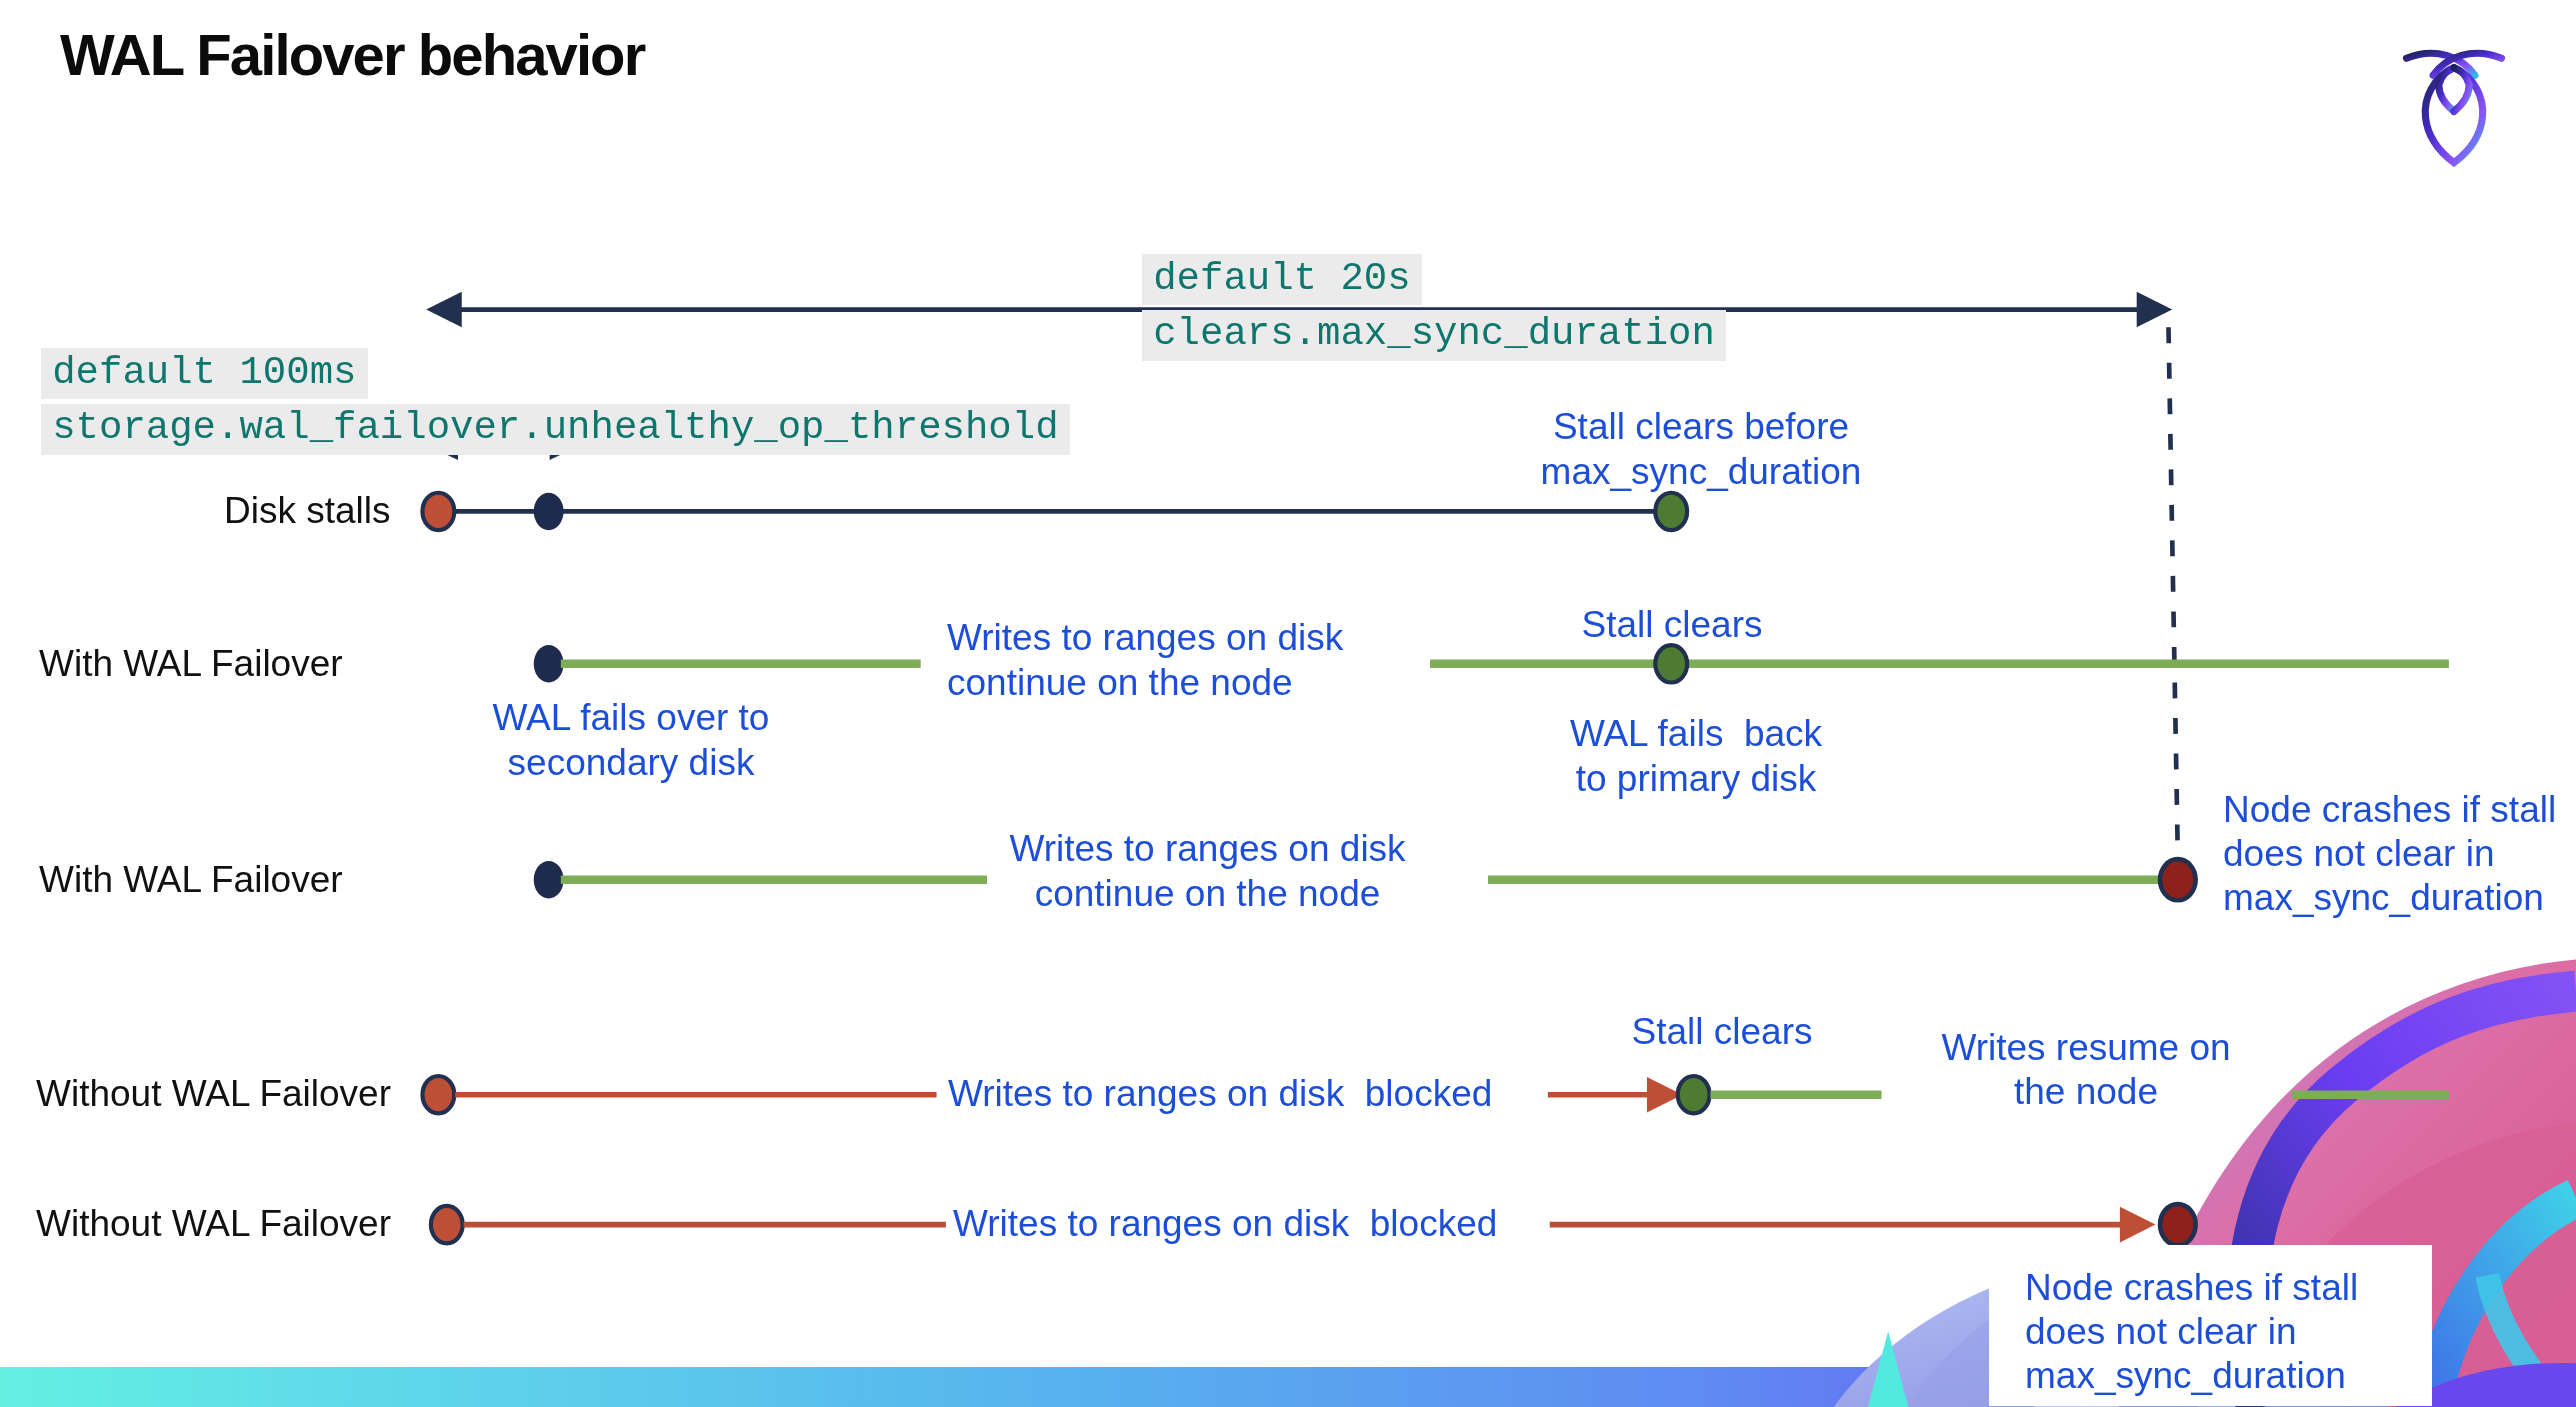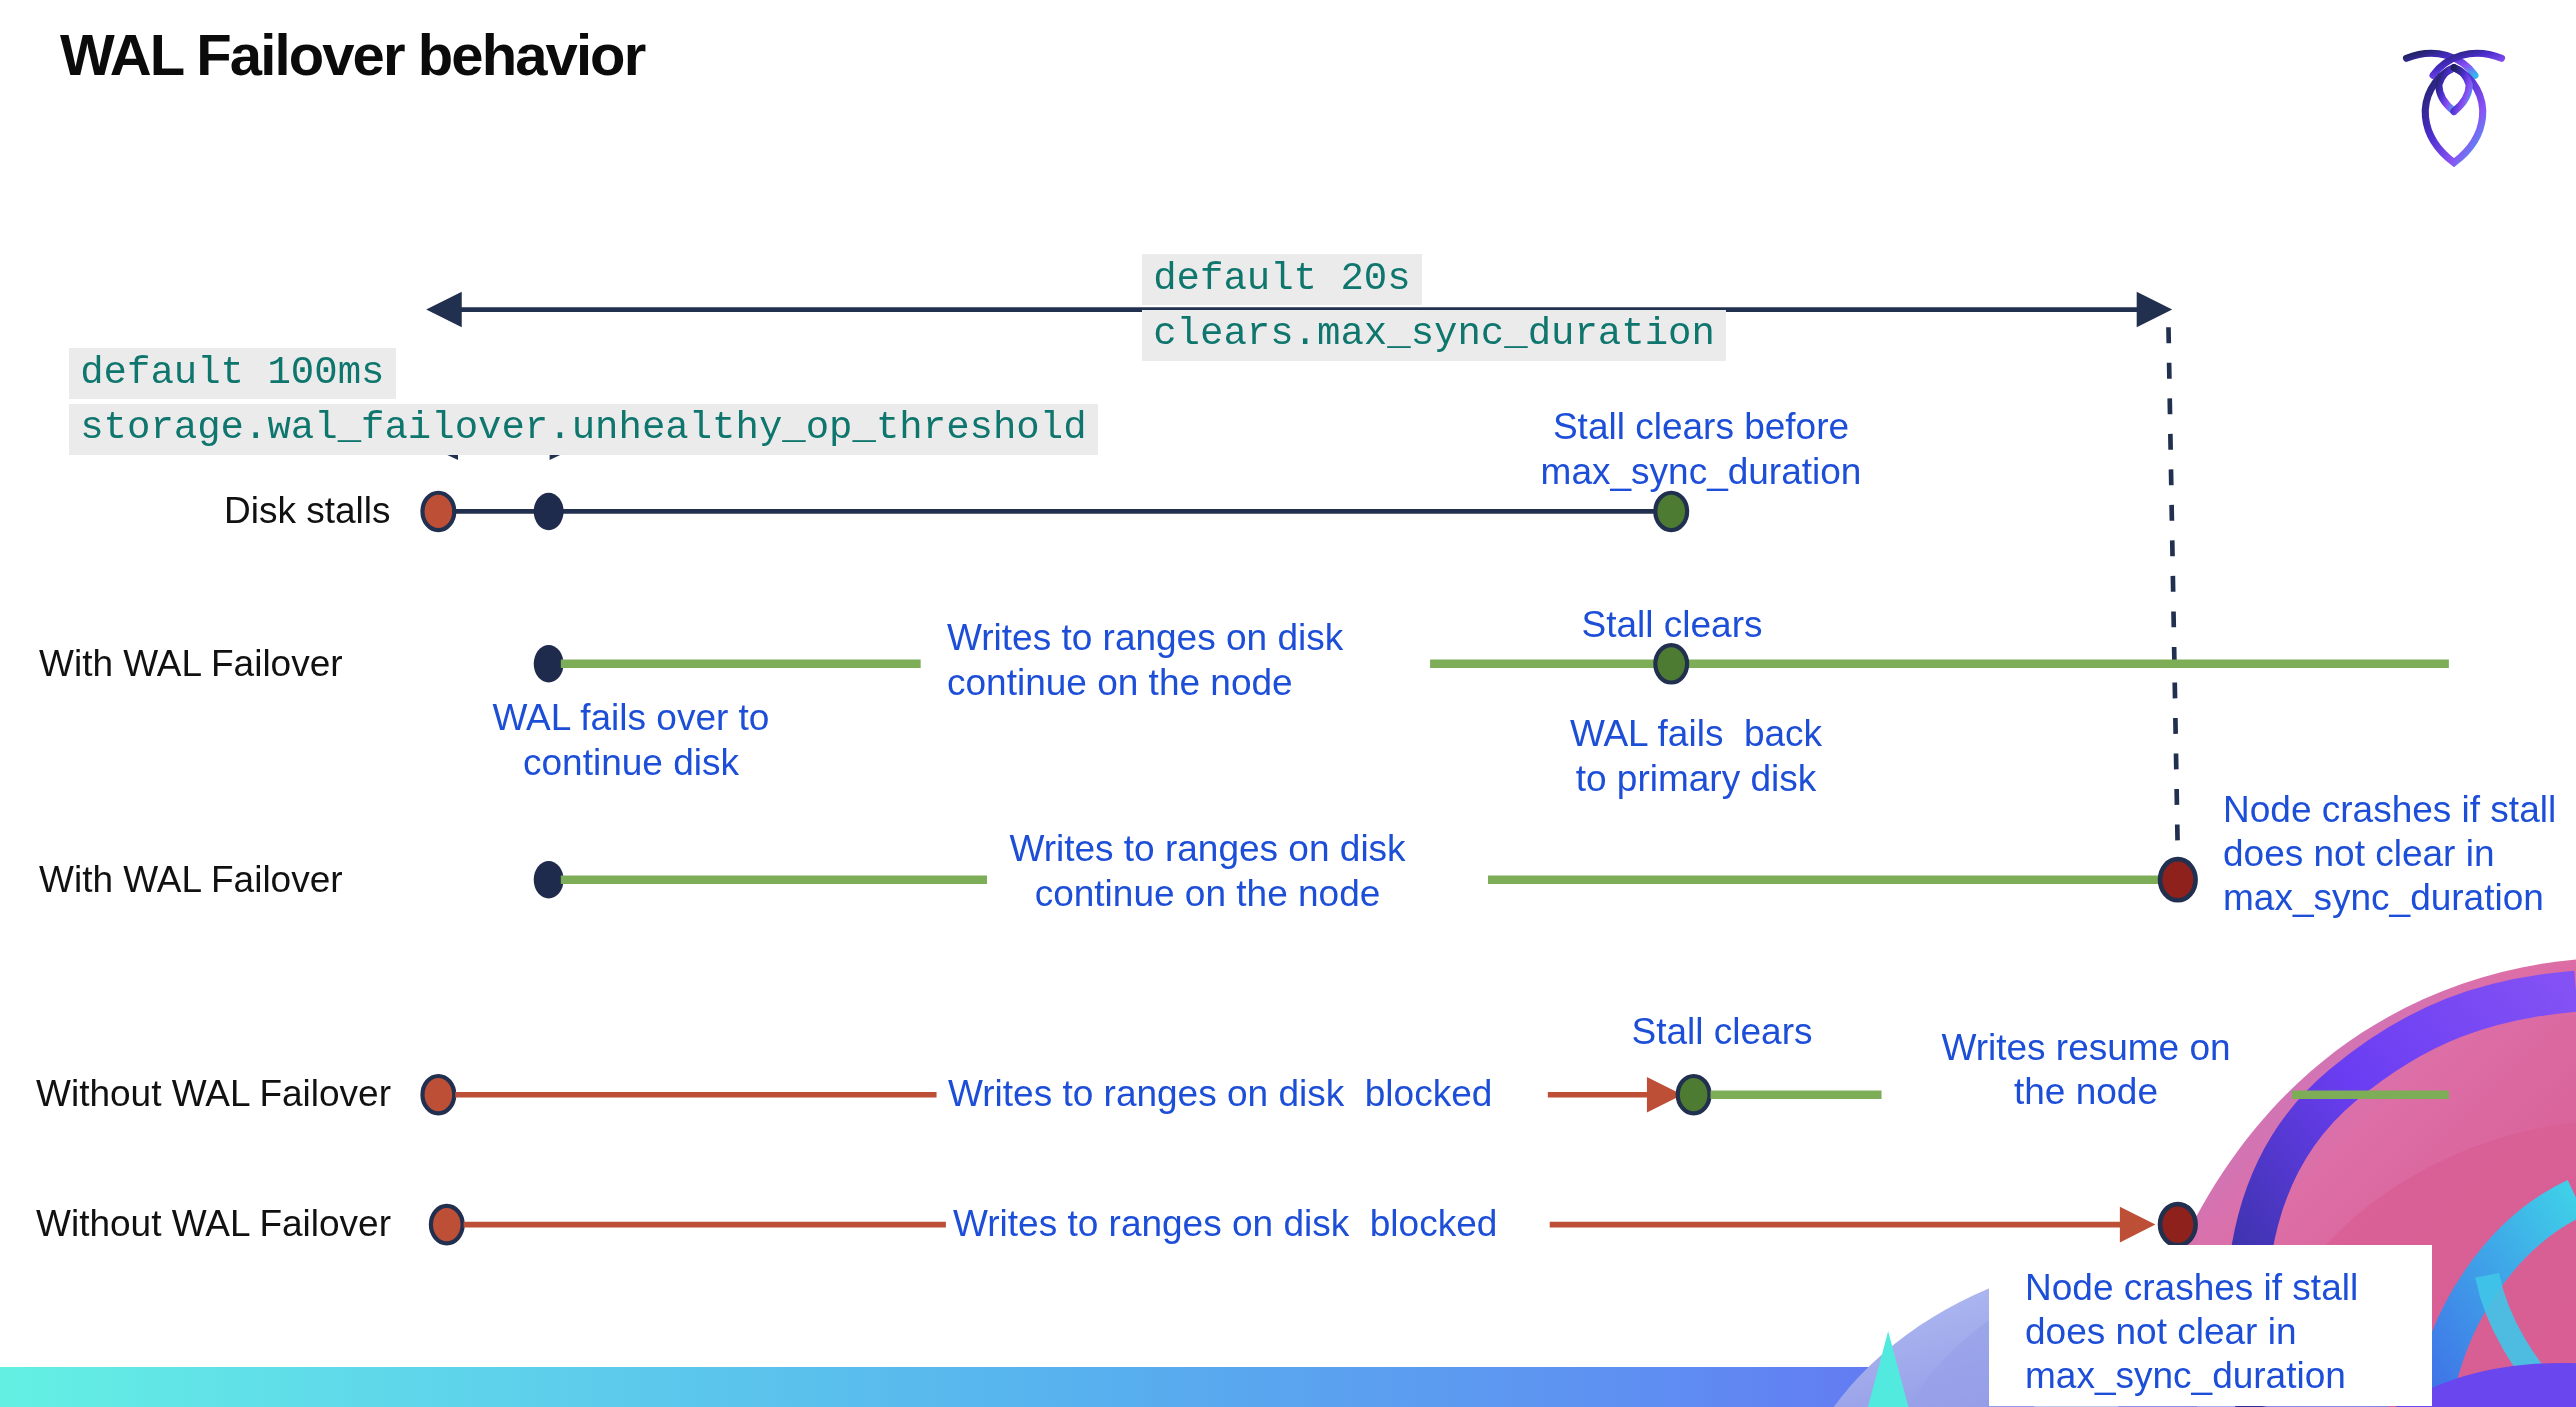--- a/index.html
+++ b/index.html
@@ -134,36 +134,36 @@
     <line x1="496" y1="1310" x2="1012" y2="1310" stroke="#bd4f37" stroke-width="6"></line>
     <line x1="1658" y1="1310" x2="2272" y2="1310" stroke="#bd4f37" stroke-width="6"></line>
     <polygon points="2306,1310 2268,1291 2268,1329" fill="#bd4f37"></polygon>
     <ellipse cx="2330" cy="1310" rx="19" ry="22" fill="#8e211c" stroke="#22304f" stroke-width="5"></ellipse>
   </svg>
 
   <div class="abs mono-label layer-txt" style="left:1142px;top:254px;">
     <span>default 20s</span>
     <span>clears.max_sync_duration</span>
   </div>
-  <div class="abs mono-label layer-txt" style="left:41px;top:348px;margin-left:28px;">
+  <div class="abs mono-label layer-txt" style="left:41px;top:348px;">
     <span>default 100ms</span>
     <span>storage.wal_failover.unhealthy_op_threshold</span>
   </div>
 
   <div class="abs lbl layer-txt" style="left:224px;top:490px;">Disk stalls</div>
   <div class="abs lbl layer-txt" style="left:39px;top:643px;">With WAL Failover</div>
   <div class="abs lbl layer-txt" style="left:39px;top:859px;">With WAL Failover</div>
   <div class="abs lbl layer-txt" style="left:36px;top:1073px;">Without WAL Failover</div>
   <div class="abs lbl layer-txt" style="left:36px;top:1203px;">Without WAL Failover</div>
 
   <div class="abs note center layer-txt" style="left:1458px;top:404px;width:486px;">Stall clears before
 max_sync_duration</div>
 
   <div class="abs note center layer-txt" style="left:402px;top:695px;width:458px;">WAL fails over to
-continue disk</div>
+secondary disk</div>
   <div class="abs note layer-txt" style="left:947px;top:615px;">Writes to ranges on disk
 continue on the node</div>
   <div class="abs note center layer-txt" style="left:1496px;top:602px;width:352px;">Stall clears</div>
   <div class="abs note center layer-txt" style="left:1467px;top:699px;width:458px;margin-top:12px;">WAL fails  back
 to primary disk</div>
 
   <div class="abs note center layer-txt" style="left:974px;top:826px;width:467px;">Writes to ranges on disk
 continue on the node</div>
   <div class="abs note layer-txt" style="left:2223px;top:788px;line-height:44px;">Node crashes if stall
 does not clear in

